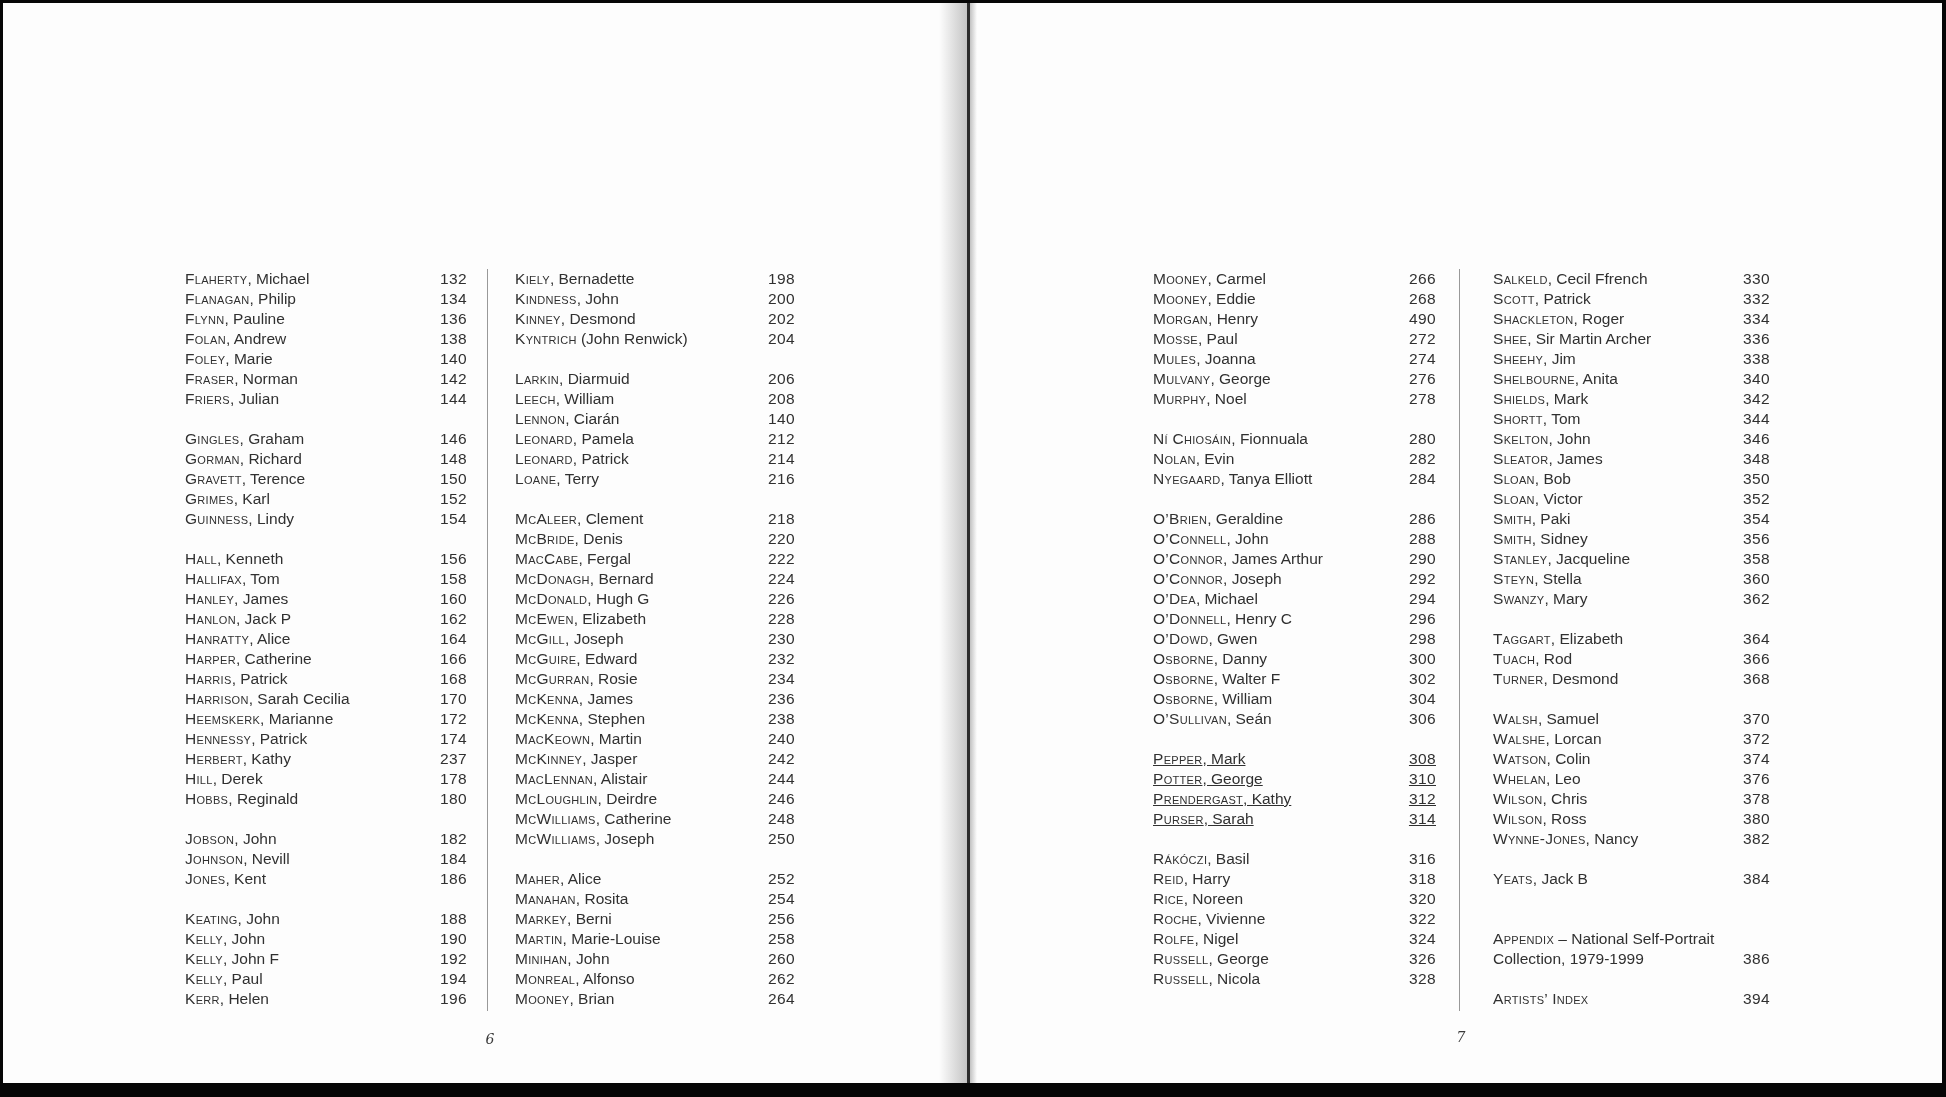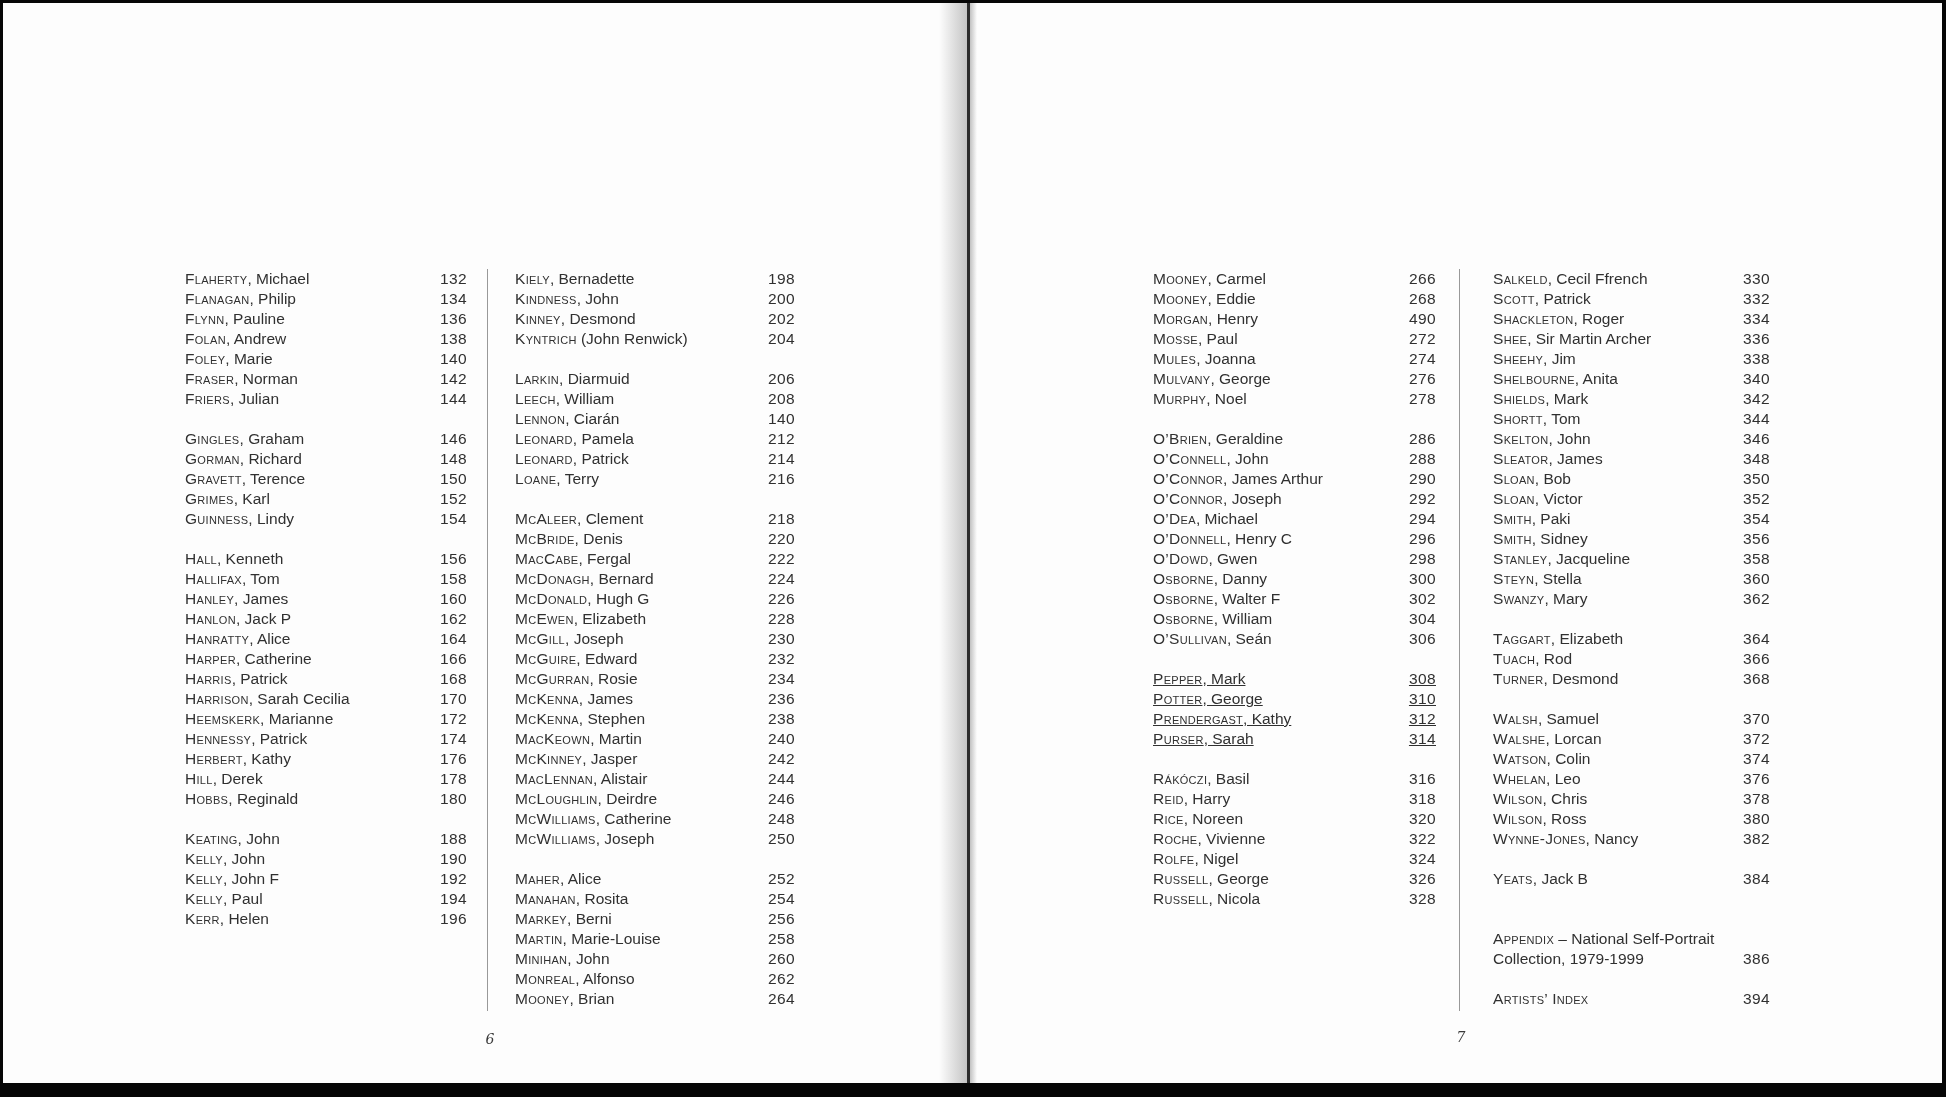--- a/index.html
+++ b/index.html
@@ -133,29 +133,43 @@
         <div class="row">
           <span class="nm"><span class="sc">Heemskerk</span>, Marianne</span>
           <span class="num">172</span>
         </div>
         <div class="row">
           <span class="nm"><span class="sc">Hennessy</span>, Patrick</span>
           <span class="num">174</span>
         </div>
         <div class="row">
           <span class="nm"><span class="sc">Herbert</span>, Kathy</span>
-          <span class="num">176</span>
+          <span class="num">237</span>
         </div>
         <div class="row">
           <span class="nm"><span class="sc">Hill</span>, Derek</span>
           <span class="num">178</span>
         </div>
         <div class="row">
           <span class="nm"><span class="sc">Hobbs</span>, Reginald</span>
           <span class="num">180</span>
+        </div>
+      </div>
+      <div class="group" style="margin-top: 20px;">
+        <div class="row">
+          <span class="nm"><span class="sc">Jobson</span>, John</span>
+          <span class="num">182</span>
+        </div>
+        <div class="row">
+          <span class="nm"><span class="sc">Johnson</span>, Nevill</span>
+          <span class="num">184</span>
+        </div>
+        <div class="row">
+          <span class="nm"><span class="sc">Jones</span>, Kent</span>
+          <span class="num">186</span>
         </div>
       </div>
       <div class="group" style="margin-top: 20px;">
         <div class="row">
           <span class="nm"><span class="sc">Keating</span>, John</span>
           <span class="num">188</span>
         </div>
         <div class="row">
           <span class="nm"><span class="sc">Kelly</span>, John</span>
           <span class="num">190</span>
@@ -352,20 +366,34 @@
           <span class="nm"><span class="sc">Mulvany</span>, George</span>
           <span class="num">276</span>
         </div>
         <div class="row">
           <span class="nm"><span class="sc">Murphy</span>, Noel</span>
           <span class="num">278</span>
         </div>
       </div>
       <div class="group" style="margin-top: 20px;">
         <div class="row">
+          <span class="nm"><span class="sc">Ní Chiosáin</span>, Fionnuala</span>
+          <span class="num">280</span>
+        </div>
+        <div class="row">
+          <span class="nm"><span class="sc">Nolan</span>, Evin</span>
+          <span class="num">282</span>
+        </div>
+        <div class="row">
+          <span class="nm"><span class="sc">Nyegaard</span>, Tanya Elliott</span>
+          <span class="num">284</span>
+        </div>
+      </div>
+      <div class="group" style="margin-top: 20px;">
+        <div class="row">
           <span class="nm"><span class="sc">O’Brien</span>, Geraldine</span>
           <span class="num">286</span>
         </div>
         <div class="row">
           <span class="nm"><span class="sc">O’Connell</span>, John</span>
           <span class="num">288</span>
         </div>
         <div class="row">
           <span class="nm"><span class="sc">O’Connor</span>, James Arthur</span>
           <span class="num">290</span>

